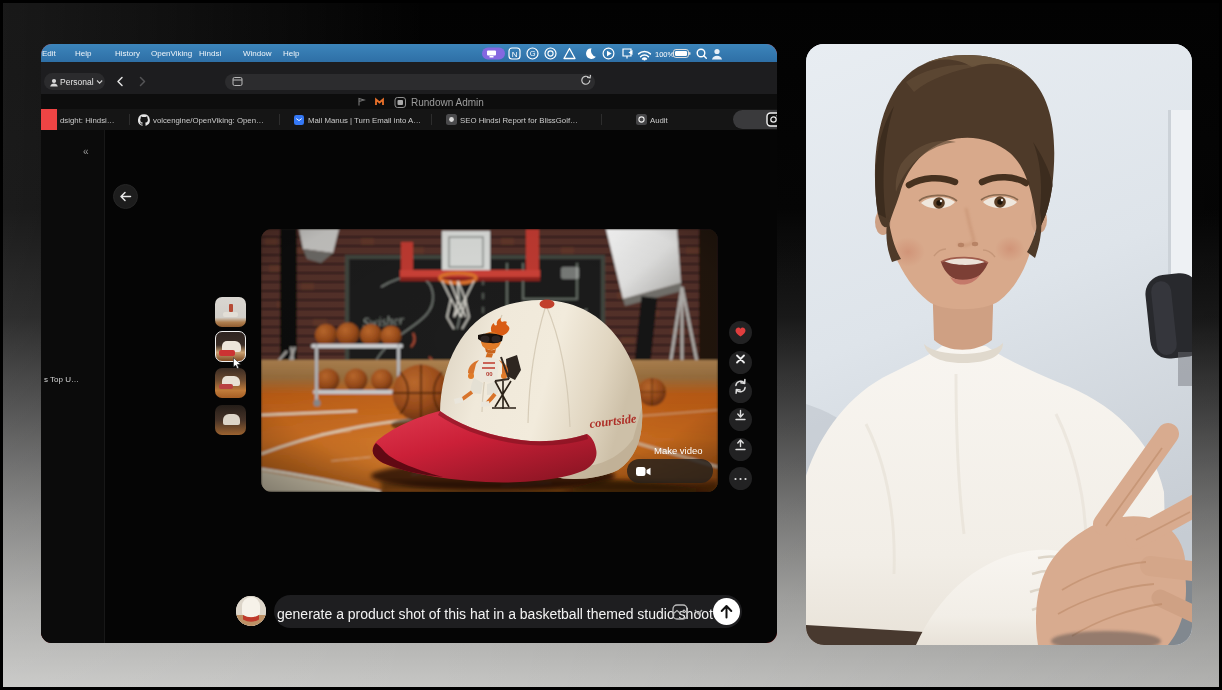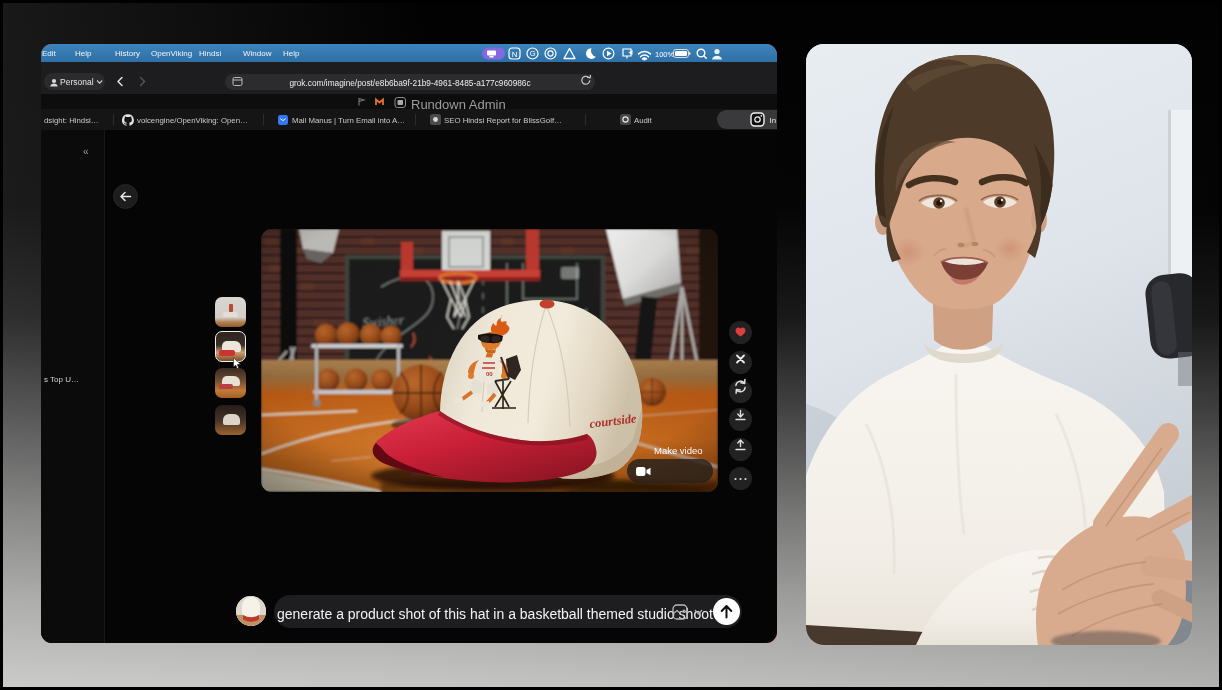--- a/index.html
+++ b/index.html
@@ -3,22 +3,22 @@
 <style>
 *{margin:0;padding:0;box-sizing:border-box}
 html,body{width:1222px;height:690px;background:#000;overflow:hidden;font-family:"Liberation Sans",sans-serif}
 #stage{position:absolute;left:3px;top:3px;width:1216px;height:684px;background:
  linear-gradient(180deg,#020202 0%,#050505 30%,#1a1a1a 46%,#484848 60%,#7e7e7d 75%,#a5a5a3 87%,#c6c6c4 100%)}
 #stage::after{content:"";position:absolute;inset:0;background:linear-gradient(90deg,rgba(255,255,255,.09),rgba(255,255,255,0) 35%,rgba(0,0,0,.10) 100%)}
 #screen{position:absolute;left:41px;top:43.5px;width:736px;height:599.5px;border-radius:11px;overflow:hidden;background:#ef4444;z-index:2}
 #menubar{position:absolute;left:0;top:0;width:100%;height:18px;background:linear-gradient(180deg,#3c85bb,#2e6fa6)}
 .mi{position:absolute;top:5px;font-size:8px;color:#eef4f9}
 #toolbar{position:absolute;left:0;top:18px;width:100%;height:32px;background:#1d1d1f}
-#favrow{position:absolute;left:0;top:50px;width:100%;height:15px;background:#0d0d0d;color:#9c9c9c;font-size:13px}
-#tabbar{position:absolute;left:0;top:65px;width:100%;height:21.5px;background:#151515;color:#cbcbcb;font-size:7.8px}
+#favrow{position:absolute;left:0;top:50px;width:100%;height:15px;background:#0d0d0d;color:#9c9c9c;font-size:10px}
+#tabbar{position:absolute;left:16px;top:65px;width:100%;height:21.5px;background:#151515;color:#cbcbcb;font-size:7.8px}
 .tabsep{position:absolute;top:5px;width:1px;height:11px;background:#2d2d2d}
 .tabt{position:absolute;top:7px;white-space:nowrap}
 #content{position:absolute;left:0;top:86.5px;width:100%;height:513px;background:#050505}
 #sidebar{position:absolute;left:0;top:86.5px;width:64px;height:513px;background:#0b0b0b;border-right:1px solid #181818}
 #photo{position:absolute;left:219.5px;top:185.5px;width:457px;height:263px;border-radius:11px;overflow:hidden;background:#221a14}
 .acirc{position:absolute;left:687.5px;width:23px;height:23px;border-radius:50%;background:#222223}
 .thumb{position:absolute;left:174px;width:31px;height:30px;border-radius:7px;overflow:hidden}
 #cam{position:absolute;left:806px;top:44px;width:386px;height:601px;border-radius:18px;overflow:hidden;background:#dde3e9;z-index:2}
 </style></head>
 <body>
@@ -73,21 +73,20 @@
       <path d="M11 15.5 L7 19.5 L11 23.5" fill="none" stroke="#e4e4e4" stroke-width="1.5" stroke-linecap="round" stroke-linejoin="round"></path>
       <path d="M29.5 15.5 L33.5 19.5 L29.5 23.5" fill="none" stroke="#545456" stroke-width="1.5" stroke-linecap="round" stroke-linejoin="round"></path>
     </svg>
     <div style="position:absolute;left:184px;top:12.5px;width:370px;height:16px;background:#2c2c2e;border-radius:8px"></div>
     <svg width="380" height="32" style="position:absolute;left:184px;top:0">
       <rect x="8" y="15.5" width="9" height="8" rx="1.5" fill="none" stroke="#b9b9b9" stroke-width="1"></rect>
         <line x1="8" y1="18" x2="17" y2="18" stroke="#b9b9b9" stroke-width="1"></line>
       <path d="M364.8 18.2 a4 4 0 1 1 -1.3 -2.9" fill="none" stroke="#c9c9c9" stroke-width="1.2"></path>
         <path d="M365.5 12.8 l-.4 3 l-3-.5" fill="none" stroke="#c9c9c9" stroke-width="1.2"></path>
     </svg>
-    <div style="position:absolute;left:184px;top:16.5px;width:370px;text-align:center;font-size:8.3px;color:#ececec">grok.com/imagine/post/e8b6ba9f-21b9-4961-8485-a177c960986c</div>
   </div>
   <div id="favrow">
     <svg width="60" height="15" style="position:absolute;left:314px;top:0">
       <path d="M4 11.5 V4.5 l5 1.5 l-5 1.5" fill="none" stroke="#787878" stroke-width="1.1"></path>
       <path d="M21 11 V5.5 l3.5 3 l3.5 -3 V11" fill="none" stroke="#e8702a" stroke-width="1.8"></path>
       <rect x="40" y="3.5" width="10.5" height="10" rx="2.5" fill="none" stroke="#8e8e8e" stroke-width="1"></rect>
         <rect x="42.5" y="6" width="5.5" height="5" rx="1" fill="#aaa"></rect>
     </svg>
     <span style="position:absolute;left:370px;top:3.5px">Rundown Admin</span>
   </div>

